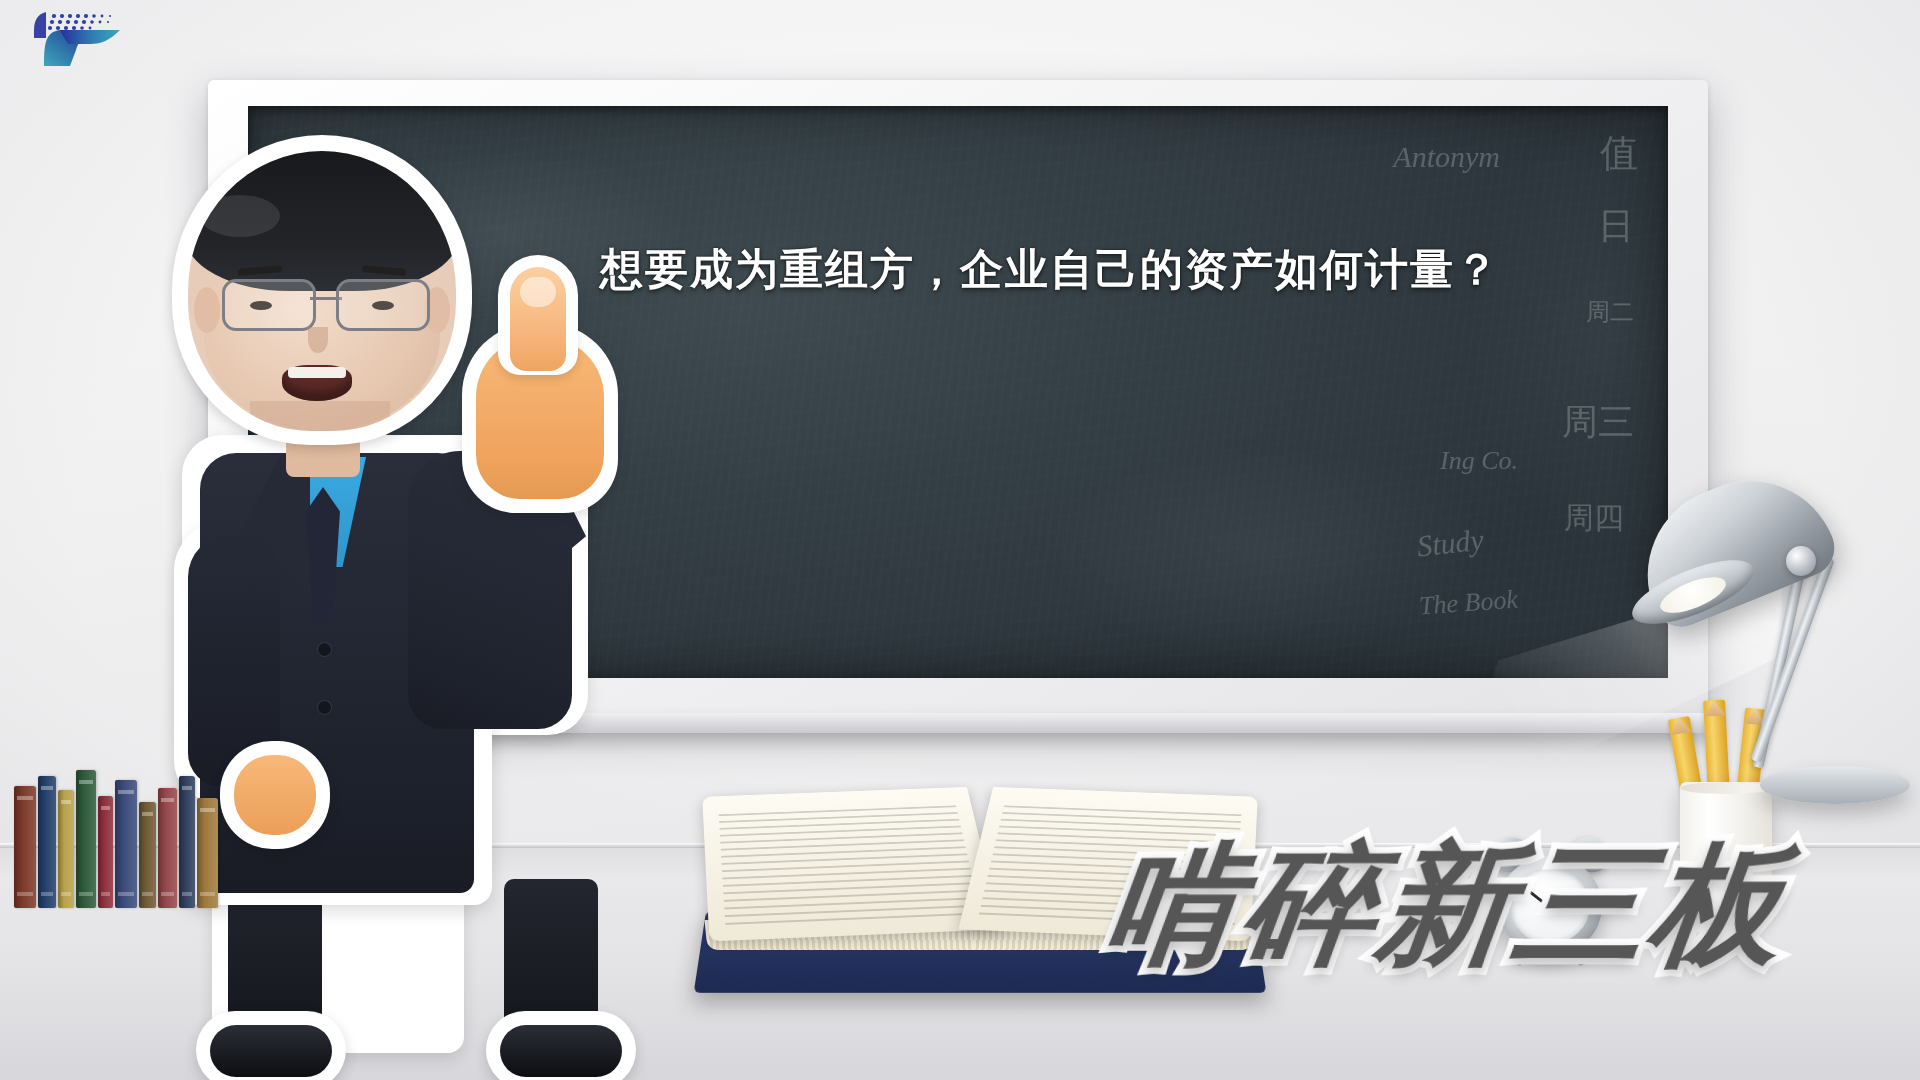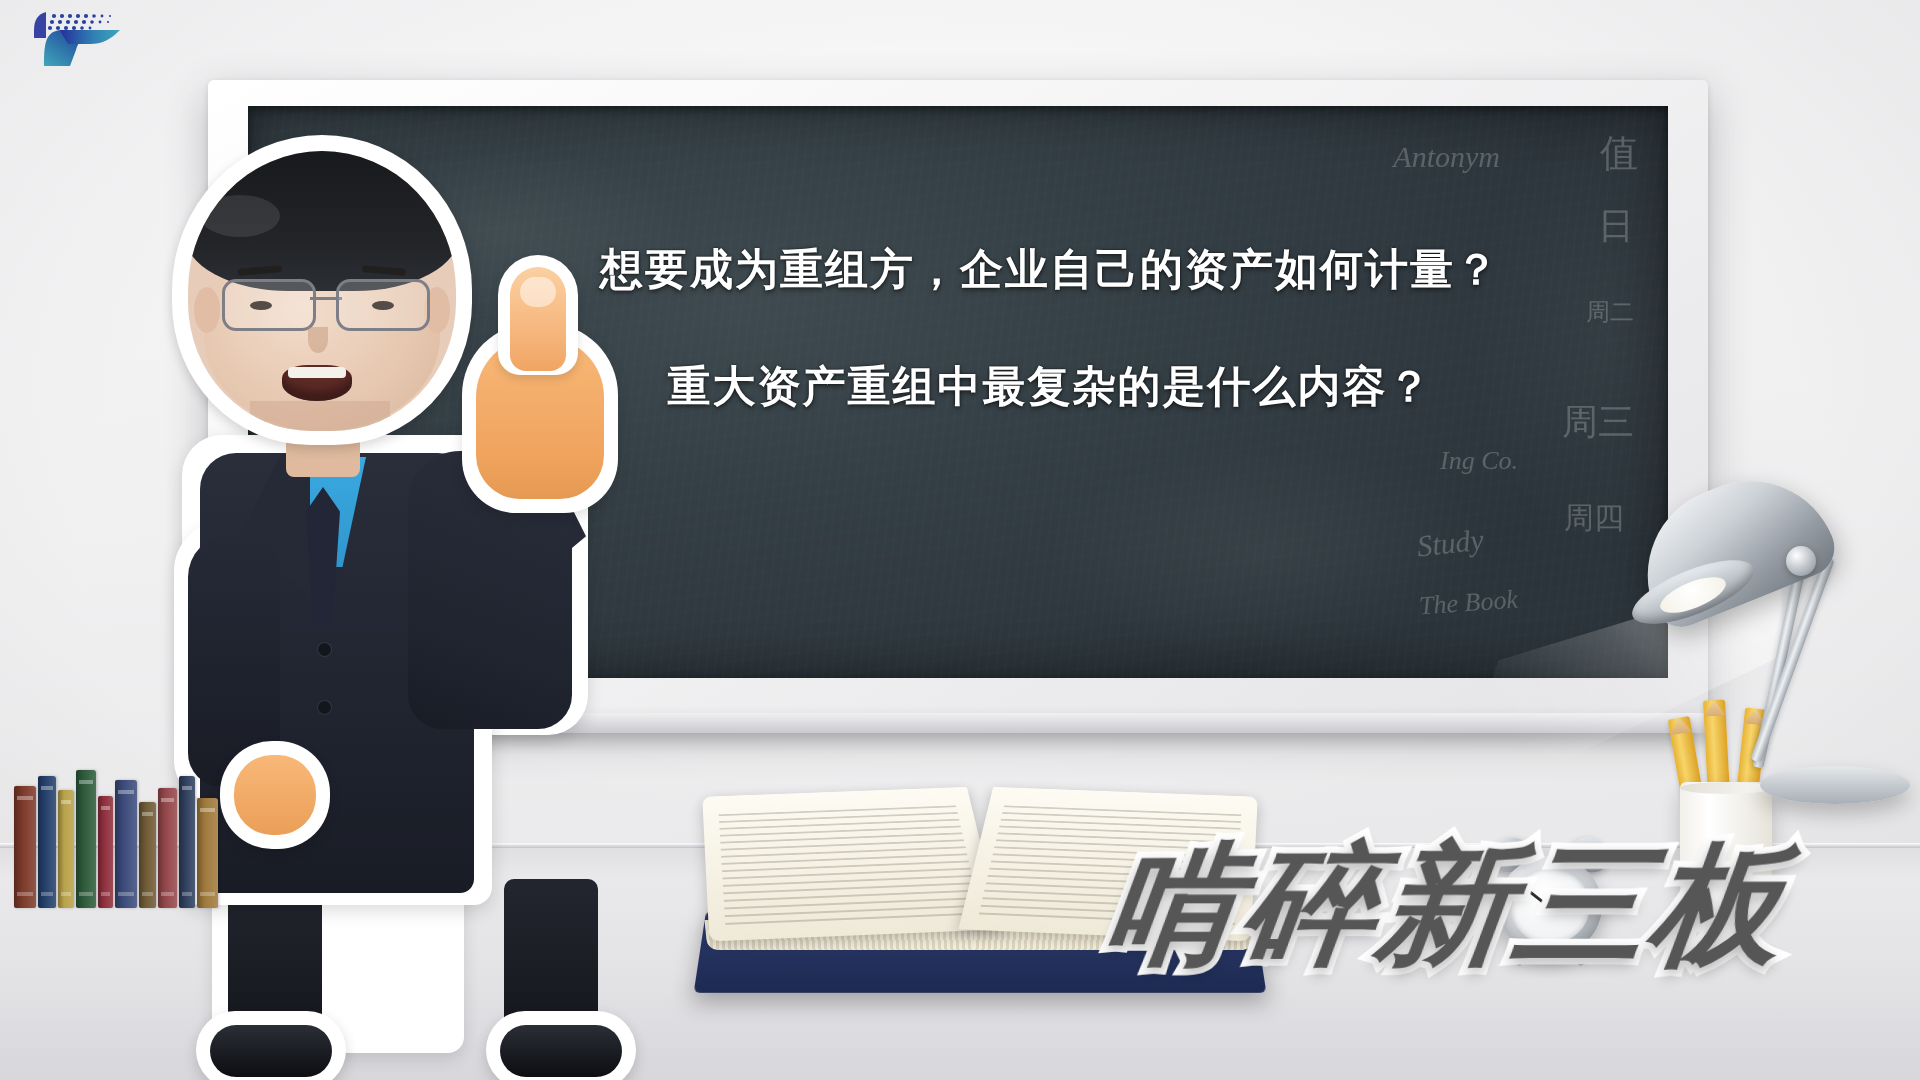--- a/index.html
+++ b/index.html
@@ -314,21 +314,20 @@
     <div class="chalk c4">周二</div>
     <div class="chalk c5">周三</div>
     <div class="chalk c9">周四</div>
     <div class="chalk c6">Ing Co.</div>
     <div class="chalk c7">Study</div>
     <div class="chalk c8">The Book</div>
   </div>
 
   <div class="board-text">
     <div class="bt-line l1">想要成为重组方，企业自己的资产如何计量？</div>
-    <div class="bt-line l2">重大资产重组中最复杂的是什么内容？</div>
   </div>
 
   <div class="char">
     <div class="legs-out"></div>
     <div class="leg l"></div>
     <div class="leg r"></div>
     <div class="shoe-out l"></div>
     <div class="shoe-out r"></div>
     <div class="shoe l"></div>
     <div class="shoe r"></div>

